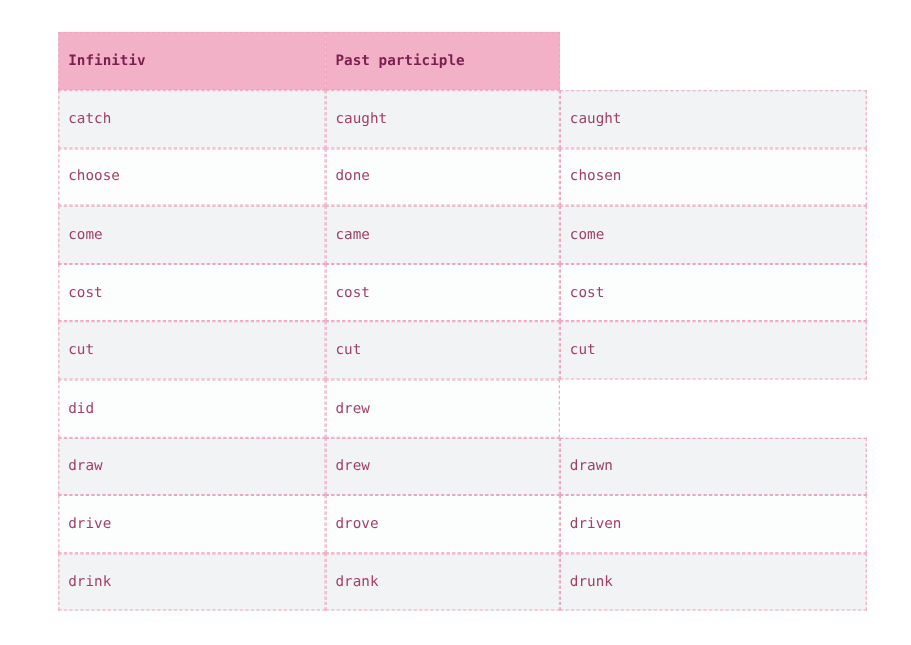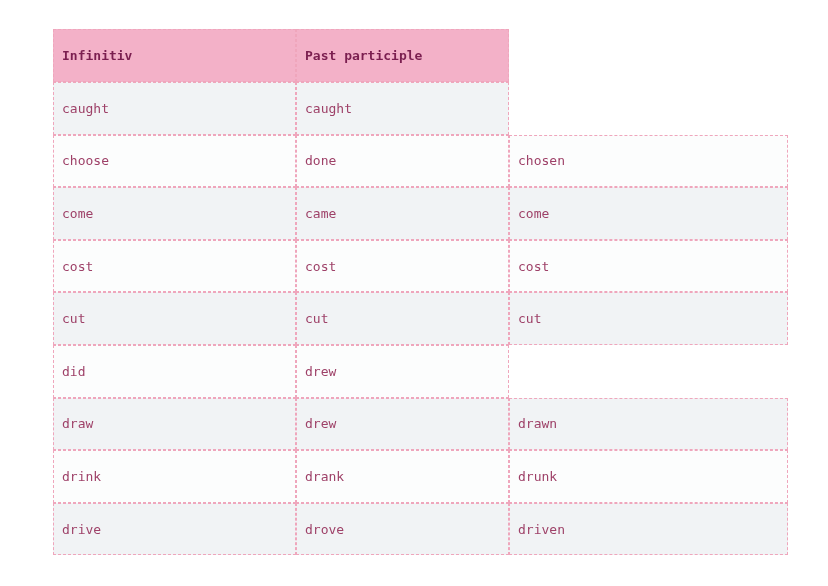--- a/index.html
+++ b/index.html
@@ -72,20 +72,21 @@
 <div class="page">
 
   <div class="verb-table">
 
     <div class="row header">
       <div class="cell h">Infinitiv</div>
       <div class="cell h">Past participle</div>
     </div>
 
     <div class="row">
+      <div class="cell">catch</div>
       <div class="cell">caught</div>
       <div class="cell">caught</div>
     </div>
 
     <div class="row">
       <div class="cell">choose</div>
       <div class="cell">done</div>
       <div class="cell">chosen</div>
     </div>
 
@@ -112,27 +113,27 @@
       <div class="cell">drew</div>
     </div>
 
     <div class="row">
       <div class="cell">draw</div>
       <div class="cell">drew</div>
       <div class="cell">drawn</div>
     </div>
 
     <div class="row">
+      <div class="cell">drive</div>
+      <div class="cell">drove</div>
+      <div class="cell">driven</div>
+    </div>
+
+    <div class="row">
       <div class="cell">drink</div>
       <div class="cell">drank</div>
       <div class="cell">drunk</div>
-    </div>
-
-    <div class="row">
-      <div class="cell">drive</div>
-      <div class="cell">drove</div>
-      <div class="cell">driven</div>
     </div>
 
   </div>
 
 
 </div>
 
 </body></html>

